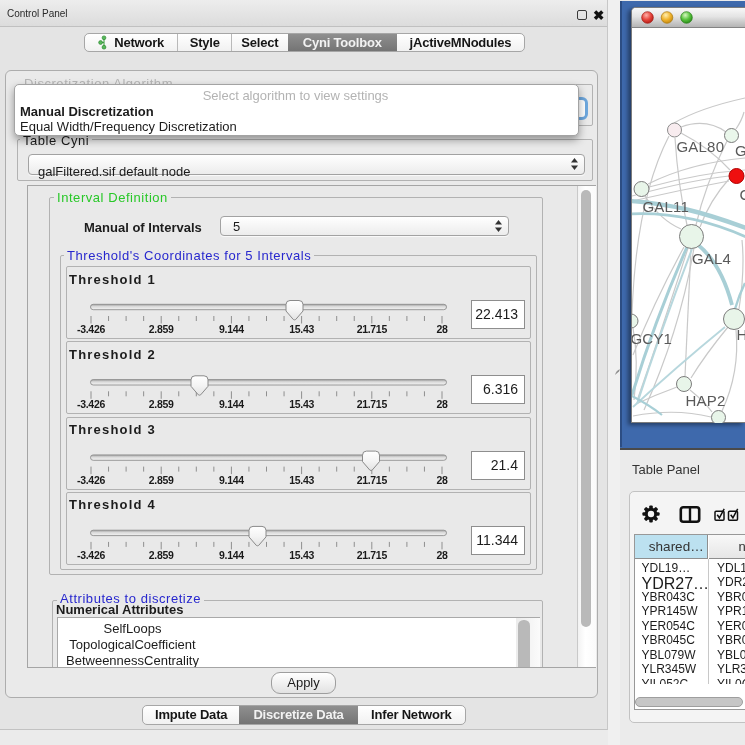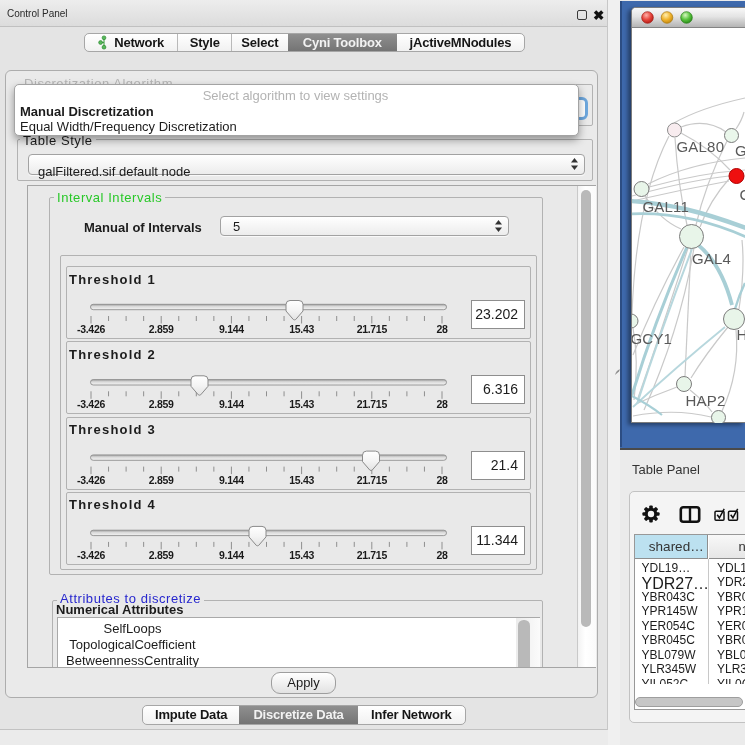--- a/index.html
+++ b/index.html
@@ -54,51 +54,52 @@
   <div class="it" style="width:128px;">jActiveMNodules</div>
 </div>
 
 <div class="abs content"></div>
 
 <div class="abs group" style="left:17px;top:83.5px;width:576px;height:42.5px;"></div>
 <div class="abs gtitle" style="left:21px;top:77px;color:#b5b5b5;">Discretization Algorithm</div>
 <div class="abs" style="left:27px;top:97px;width:561px;height:23px;border:3px solid #6ea7dd;border-radius:6px;background:#fff;box-sizing:border-box;"></div>
 
 <div class="abs group" style="left:17px;top:139px;width:576px;height:42px;"></div>
-<div class="abs gtitle" style="left:20px;top:134px;color:#1c1c1c;">Table Style</div>
+<div class="abs gtitle" style="left:20px;top:134px;color:#1c1c1c;">Table Cyni</div>
 <div class="abs combo" style="left:28px;top:154px;width:557px;height:21px;"></div>
 <div class="abs" style="left:38px;top:157px;margin-top:7px;">galFiltered.sif default node</div>
 <svg class="abs arr" style="left:570px;top:158px;" viewBox="0 0 9 12">
   <path d="M4.5 0 L8 4.5 L1 4.5 Z" fill="#333"></path>
     <path d="M4.5 12 L8 7.5 L1 7.5 Z" fill="#333"></path>
 </svg>
 
 <div class="abs" style="left:27px;top:185px;width:569px;height:483px;border:1px solid #a5a5a5;background:#e9e9e9;box-sizing:border-box;overflow:hidden;">
 
   <div class="abs group" style="left:21px;top:11px;width:494px;height:378px;"></div>
-  <div class="abs gtitle" style="left:26px;top:5px;color:#28c828;background:#e9e9e9;">Interval Intervals</div>
+  <div class="abs gtitle" style="left:26px;top:5px;color:#28c828;background:#e9e9e9;">Interval Definition</div>
   <div class="abs b" style="left:56px;top:34px;">Manual of Intervals</div>
   <div class="abs combo" style="left:192px;top:30px;width:289px;height:20px;"></div>
   <div class="abs" style="left:205px;top:33px;">5</div>
   <svg class="abs arr" style="left:466px;top:34px;" viewBox="0 0 9 12">
     <path d="M4.5 0 L8 4.5 L1 4.5 Z" fill="#333"></path>
       <path d="M4.5 12 L8 7.5 L1 7.5 Z" fill="#333"></path>
   </svg>
 
   <div class="abs group" style="left:32px;top:69px;width:477px;height:315px;"></div>
+  <div class="abs gtitle" style="left:36px;top:63px;color:#2727ce;background:#e9e9e9;">Threshold's Coordinates for 5 Intervals</div>
 
   <div class="abs group" style="left:38px;top:80px;width:465px;height:73px;"></div>
   <div class="abs group" style="left:38px;top:155.3px;width:465px;height:73px;"></div>
   <div class="abs group" style="left:38px;top:230.6px;width:465px;height:73px;"></div>
   <div class="abs group" style="left:38px;top:305.9px;width:465px;height:73px;"></div>
   <div class="abs b" style="left:41px;top:85.5px;letter-spacing:1.2px;">Threshold 1</div>
   <div class="abs b" style="left:41px;top:160.8px;letter-spacing:1.2px;">Threshold 2</div>
   <div class="abs b" style="left:41px;top:236.1px;letter-spacing:1.2px;">Threshold 3</div>
   <div class="abs b" style="left:41px;top:311.4px;letter-spacing:1.2px;">Threshold 4</div>
-  <div class="abs vbox" style="left:443px;top:114px;width:54px;height:29px;line-height:27px;padding-right:6px;">23.202</div>
+  <div class="abs vbox" style="left:443px;top:114px;width:54px;height:29px;line-height:27px;padding-right:6px;">22.413</div>
   <div class="abs vbox" style="left:443px;top:189.3px;width:54px;height:29px;line-height:27px;padding-right:6px;">6.316</div>
   <div class="abs vbox" style="left:443px;top:264.6px;width:54px;height:29px;line-height:27px;padding-right:6px;">21.4</div>
   <div class="abs vbox" style="left:443px;top:339.9px;width:54px;height:29px;line-height:27px;padding-right:6px;">11.344</div>
 
   <svg class="abs" style="left:32px;top:72px;" width="480" height="312" viewBox="32 72 480 312">
     <defs>
         <linearGradient id="tg" x1="0" y1="0" x2="0" y2="1">
           <stop offset="0" stop-color="#9e9e9e"></stop>
           <stop offset="0.4" stop-color="#d9d9d9"></stop>
           <stop offset="1" stop-color="#f4f4f4"></stop>

